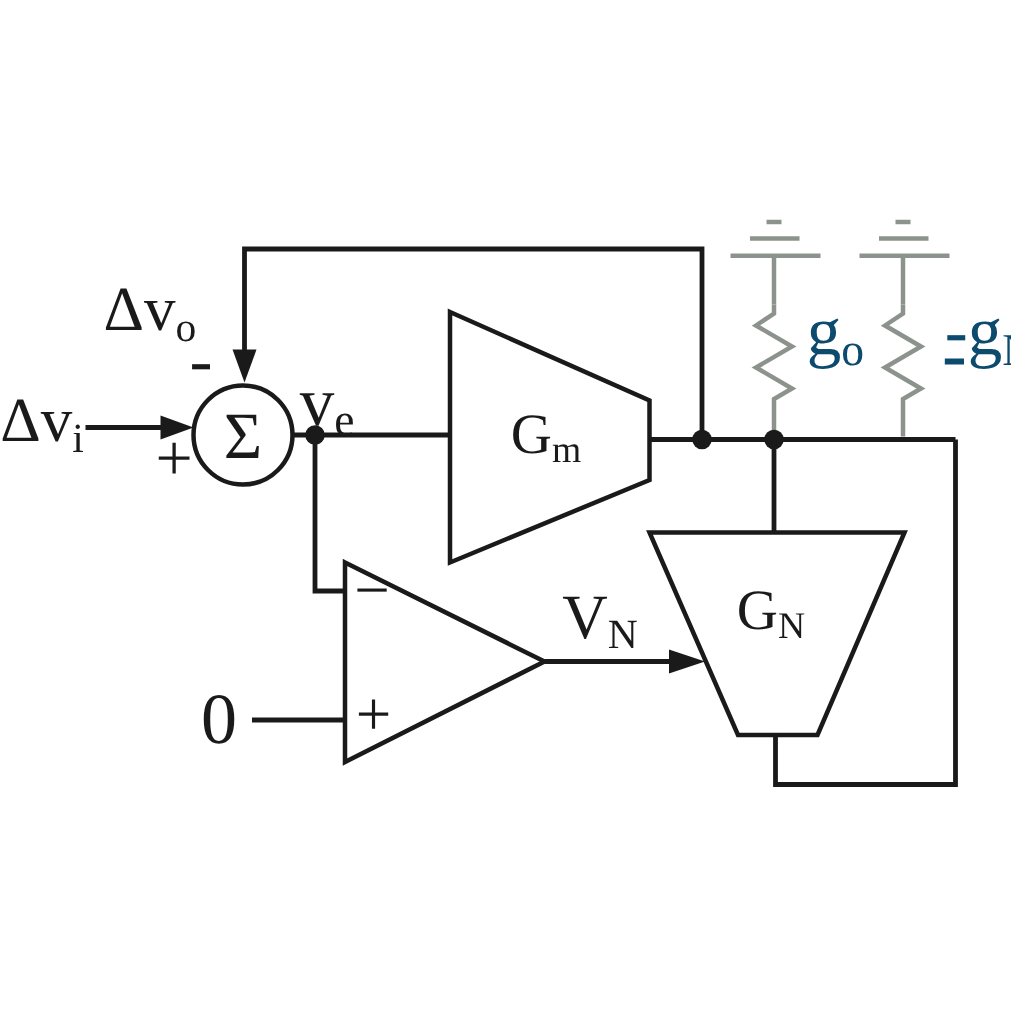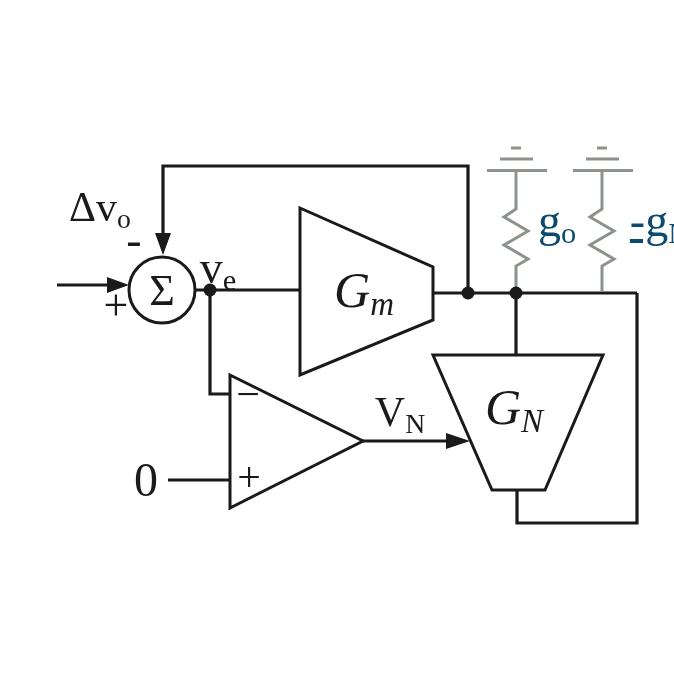--- a/index.html
+++ b/index.html
@@ -27,21 +27,21 @@
   .lbl .sub {
     font-size: 0.66em;
     position: relative;
     top: 0.24em;
   }
   .graytxt { color: #0c4a6e; }
   .s42 { font-size: 42px; }
   .s44 { font-size: 44px; }
   .s46 { font-size: 46px; }
   .s48 { font-size: 48px; }
-  .s50 { font-size: 50px; font-style: italic; }
+  .s50 { font-size: 38px; }
 </style>
 </head>
 <body>
 
 <div class="canvas">
 
   <svg width="674" height="674" viewBox="0 0 674 674">
 
     <g>
       <line class="gray" x1="487" y1="170.5" x2="547" y2="170.5"></line>
@@ -88,20 +88,21 @@
     <line class="wire" x1="433" y1="293" x2="637" y2="293"></line>
     <circle class="solid" cx="468" cy="293" r="6.5"></circle>
     <circle class="solid" cx="516" cy="293" r="6.5"></circle>
 
     <line class="wire" x1="516" y1="293" x2="516" y2="355"></line>
     <polygon class="shape" points="433,355 603,355 545,490 492,490"></polygon>
 
     <polyline class="wire" points="517,490 517,523 637,523 637,293"></polyline>
   </svg>
 
+  <div class="lbl s42" style="left:28px;  top:281px;"><span>Δv</span><span class="sub">i</span></div>
 
   <div class="lbl s42" style="left:100px; top:207px;"><span>Δv</span><span class="sub">o</span></div>
 
   <div class="lbl s46" style="left:134px; top:240px;">-</div>
 
   <div class="lbl s44" style="left:116px; top:306px;">+</div>
 
   <div class="lbl s44" style="left:162px; top:291px;">Σ</div>
 
   <div class="lbl s46" style="left:218px; top:268px;"><span>v</span><span class="sub">e</span></div>

